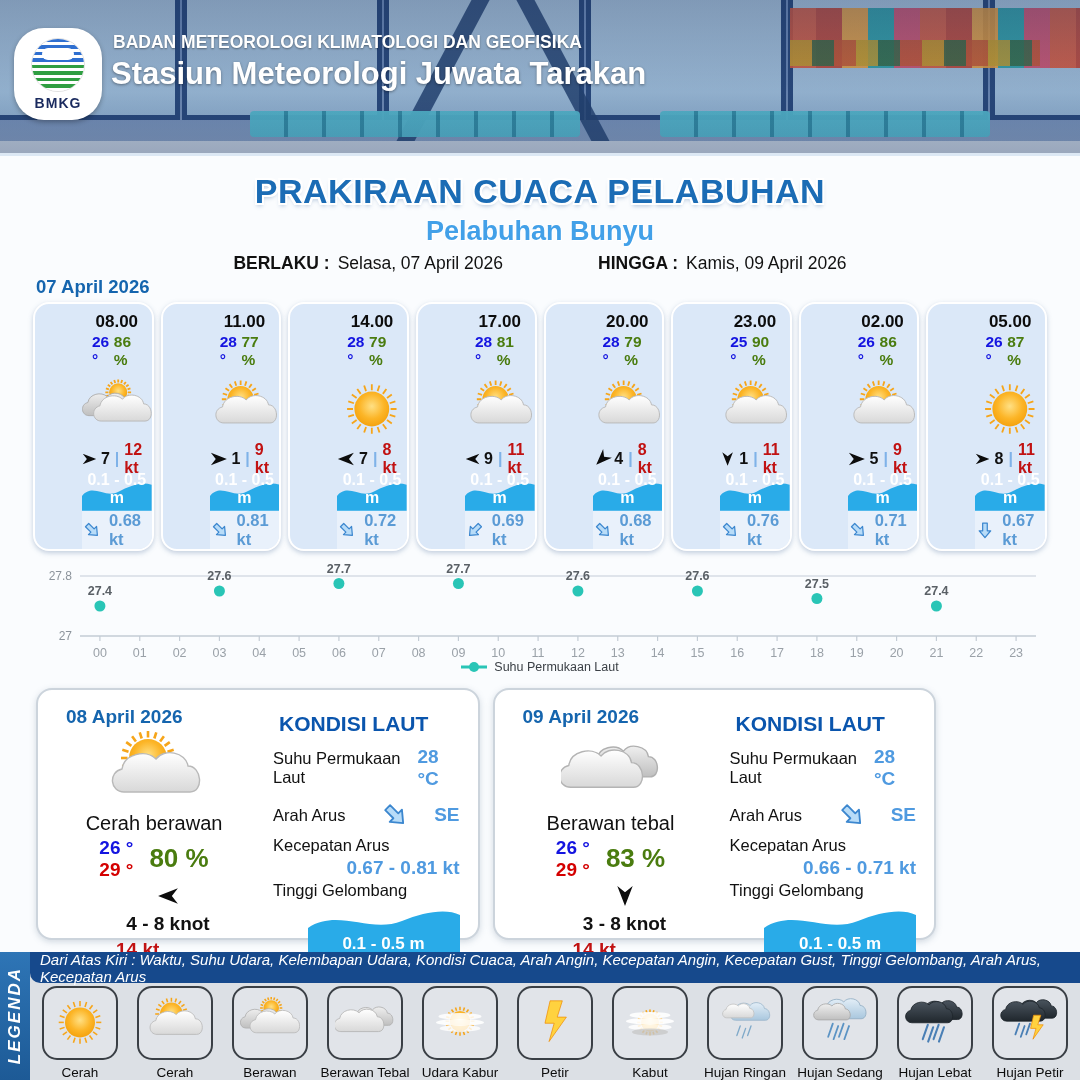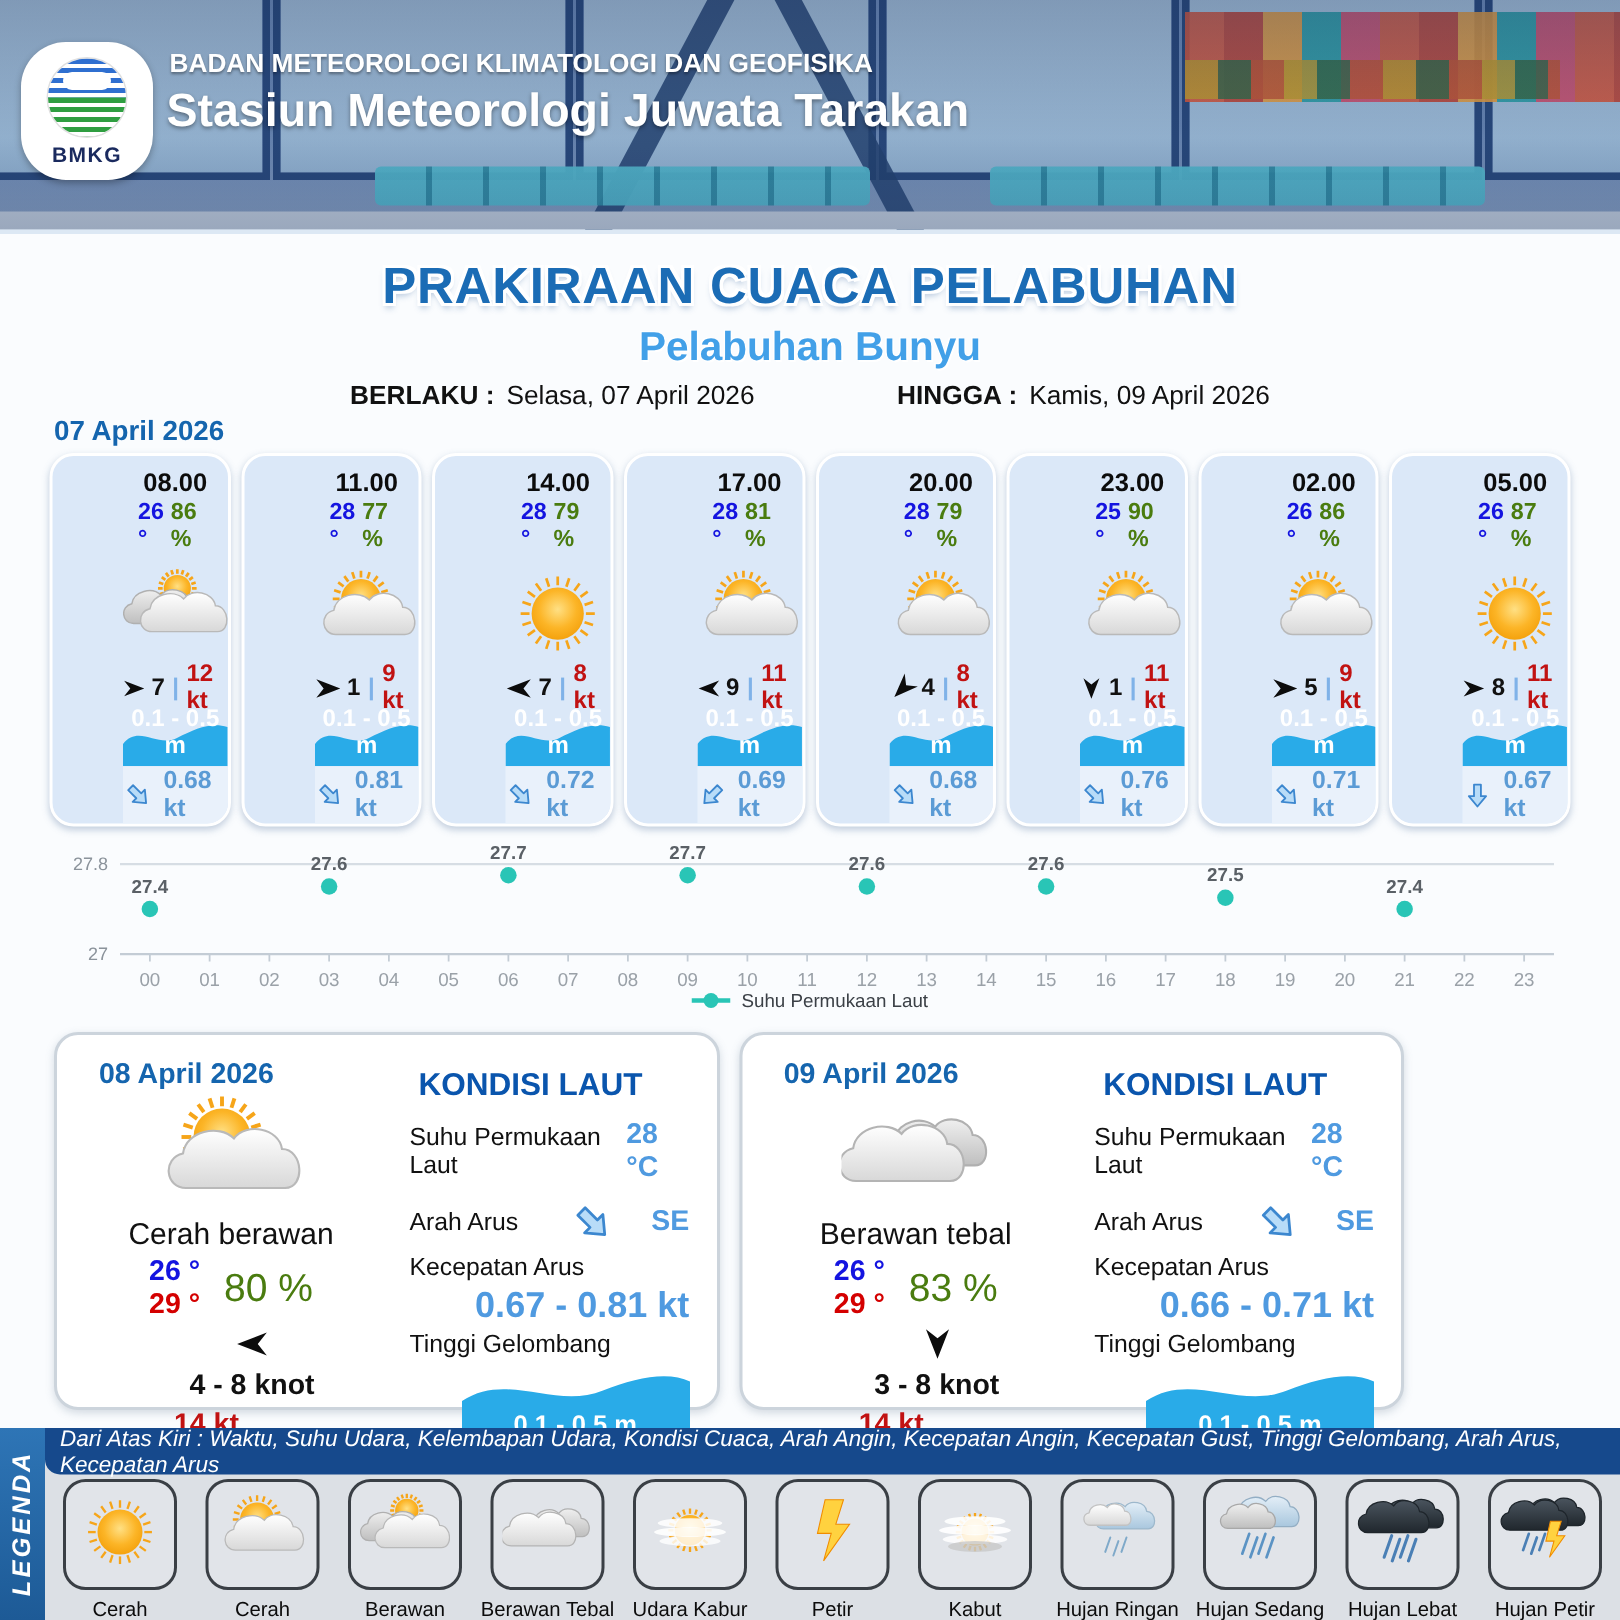--- a/index.html
+++ b/index.html
@@ -76,31 +76,31 @@
   .dcard{flex:1;height:252px;background:#ffffff;border:2px solid #ccd4dc;border-radius:16px;
          box-shadow:0 2px 6px rgba(120,140,160,.3);position:relative;padding:12px 16px;box-sizing:border-box;}
   .dc-date{font-size:19px;font-weight:bold;color:#1565ae;margin:4px 0 0 12px;}
   .dc-left{position:absolute;left:16px;top:40px;width:200px;text-align:center;}
   .dc-icon{height:80px;display:flex;align-items:center;justify-content:center;}
   .dc-cond{font-size:20px;color:#111;margin-top:2px;}
   .dc-trow{display:flex;align-items:center;justify-content:center;gap:16px;margin-top:2px;}
   .dc-temps{display:flex;flex-direction:column;line-height:1.15;font-size:19px;font-weight:bold;text-align:left;}
   .dc-tmin{color:#1414e0;}
   .dc-tmax{color:#d40000;}
-  .dc-hum{font-size:26px;font-weight:normal;color:#4a7c0f;}
+  .dc-hum{font-size:26px;font-weight:bold;color:#4a7c0f;}
   .dc-wind{display:flex;align-items:center;justify-content:flex-start;gap:8px;font-size:19px;font-weight:bold;color:#111;margin:6px 0 0 28px;flex-direction:column;}
   .dc-warrow{display:inline-block;width:22px;height:18px;line-height:0;}
   .dc-gust{font-size:19px;font-weight:bold;color:#c11212;text-align:left;margin:4px 0 0 62px;}
   .dc-sea{position:absolute;left:235px;top:22px;right:18px;}
   .sea-title{font-size:21px;font-weight:bold;color:#0a55ad;margin-left:6px;}
   .sea-row{display:flex;justify-content:space-between;align-items:center;margin-top:10px;font-size:16.5px;color:#111;}
   .sea-val{color:#4f9ae0;font-weight:bold;font-size:19px;}
   .sea-dir{display:flex;align-items:center;gap:24px;}
   .sea-arrow{display:inline-block;width:30px;height:30px;line-height:0;}
-  .sea-speed{color:#4f9ae0;font-weight:bold;font-size:24px;text-align:right;margin-top:2px;}
+  .sea-speed{color:#4f9ae0;font-weight:bold;font-size:19px;text-align:right;margin-top:2px;}
   .sea-waverow{margin-top:8px;}
   .wavebadge{position:relative;width:152px;height:54px;margin-left:auto;margin-top:6px;overflow:hidden;}
   .wavebadge svg{position:absolute;left:0;top:0;width:100%;height:100%;}
   .wb-text{position:absolute;left:0;bottom:6px;width:100%;text-align:center;color:#fff;font-weight:bold;font-size:17px;}
 
   
   .legendbar{position:absolute;left:0;top:952px;width:1080px;height:128px;background:#dce0e5;}
   .leg-strip{position:absolute;left:0;top:0;width:30px;height:128px;background:linear-gradient(180deg,#2e75b6,#1d5a96);
              display:flex;align-items:center;justify-content:center;}
   .leg-strip span{writing-mode:vertical-rl;transform:rotate(180deg);color:#fff;font-weight:bold;font-style:italic;

